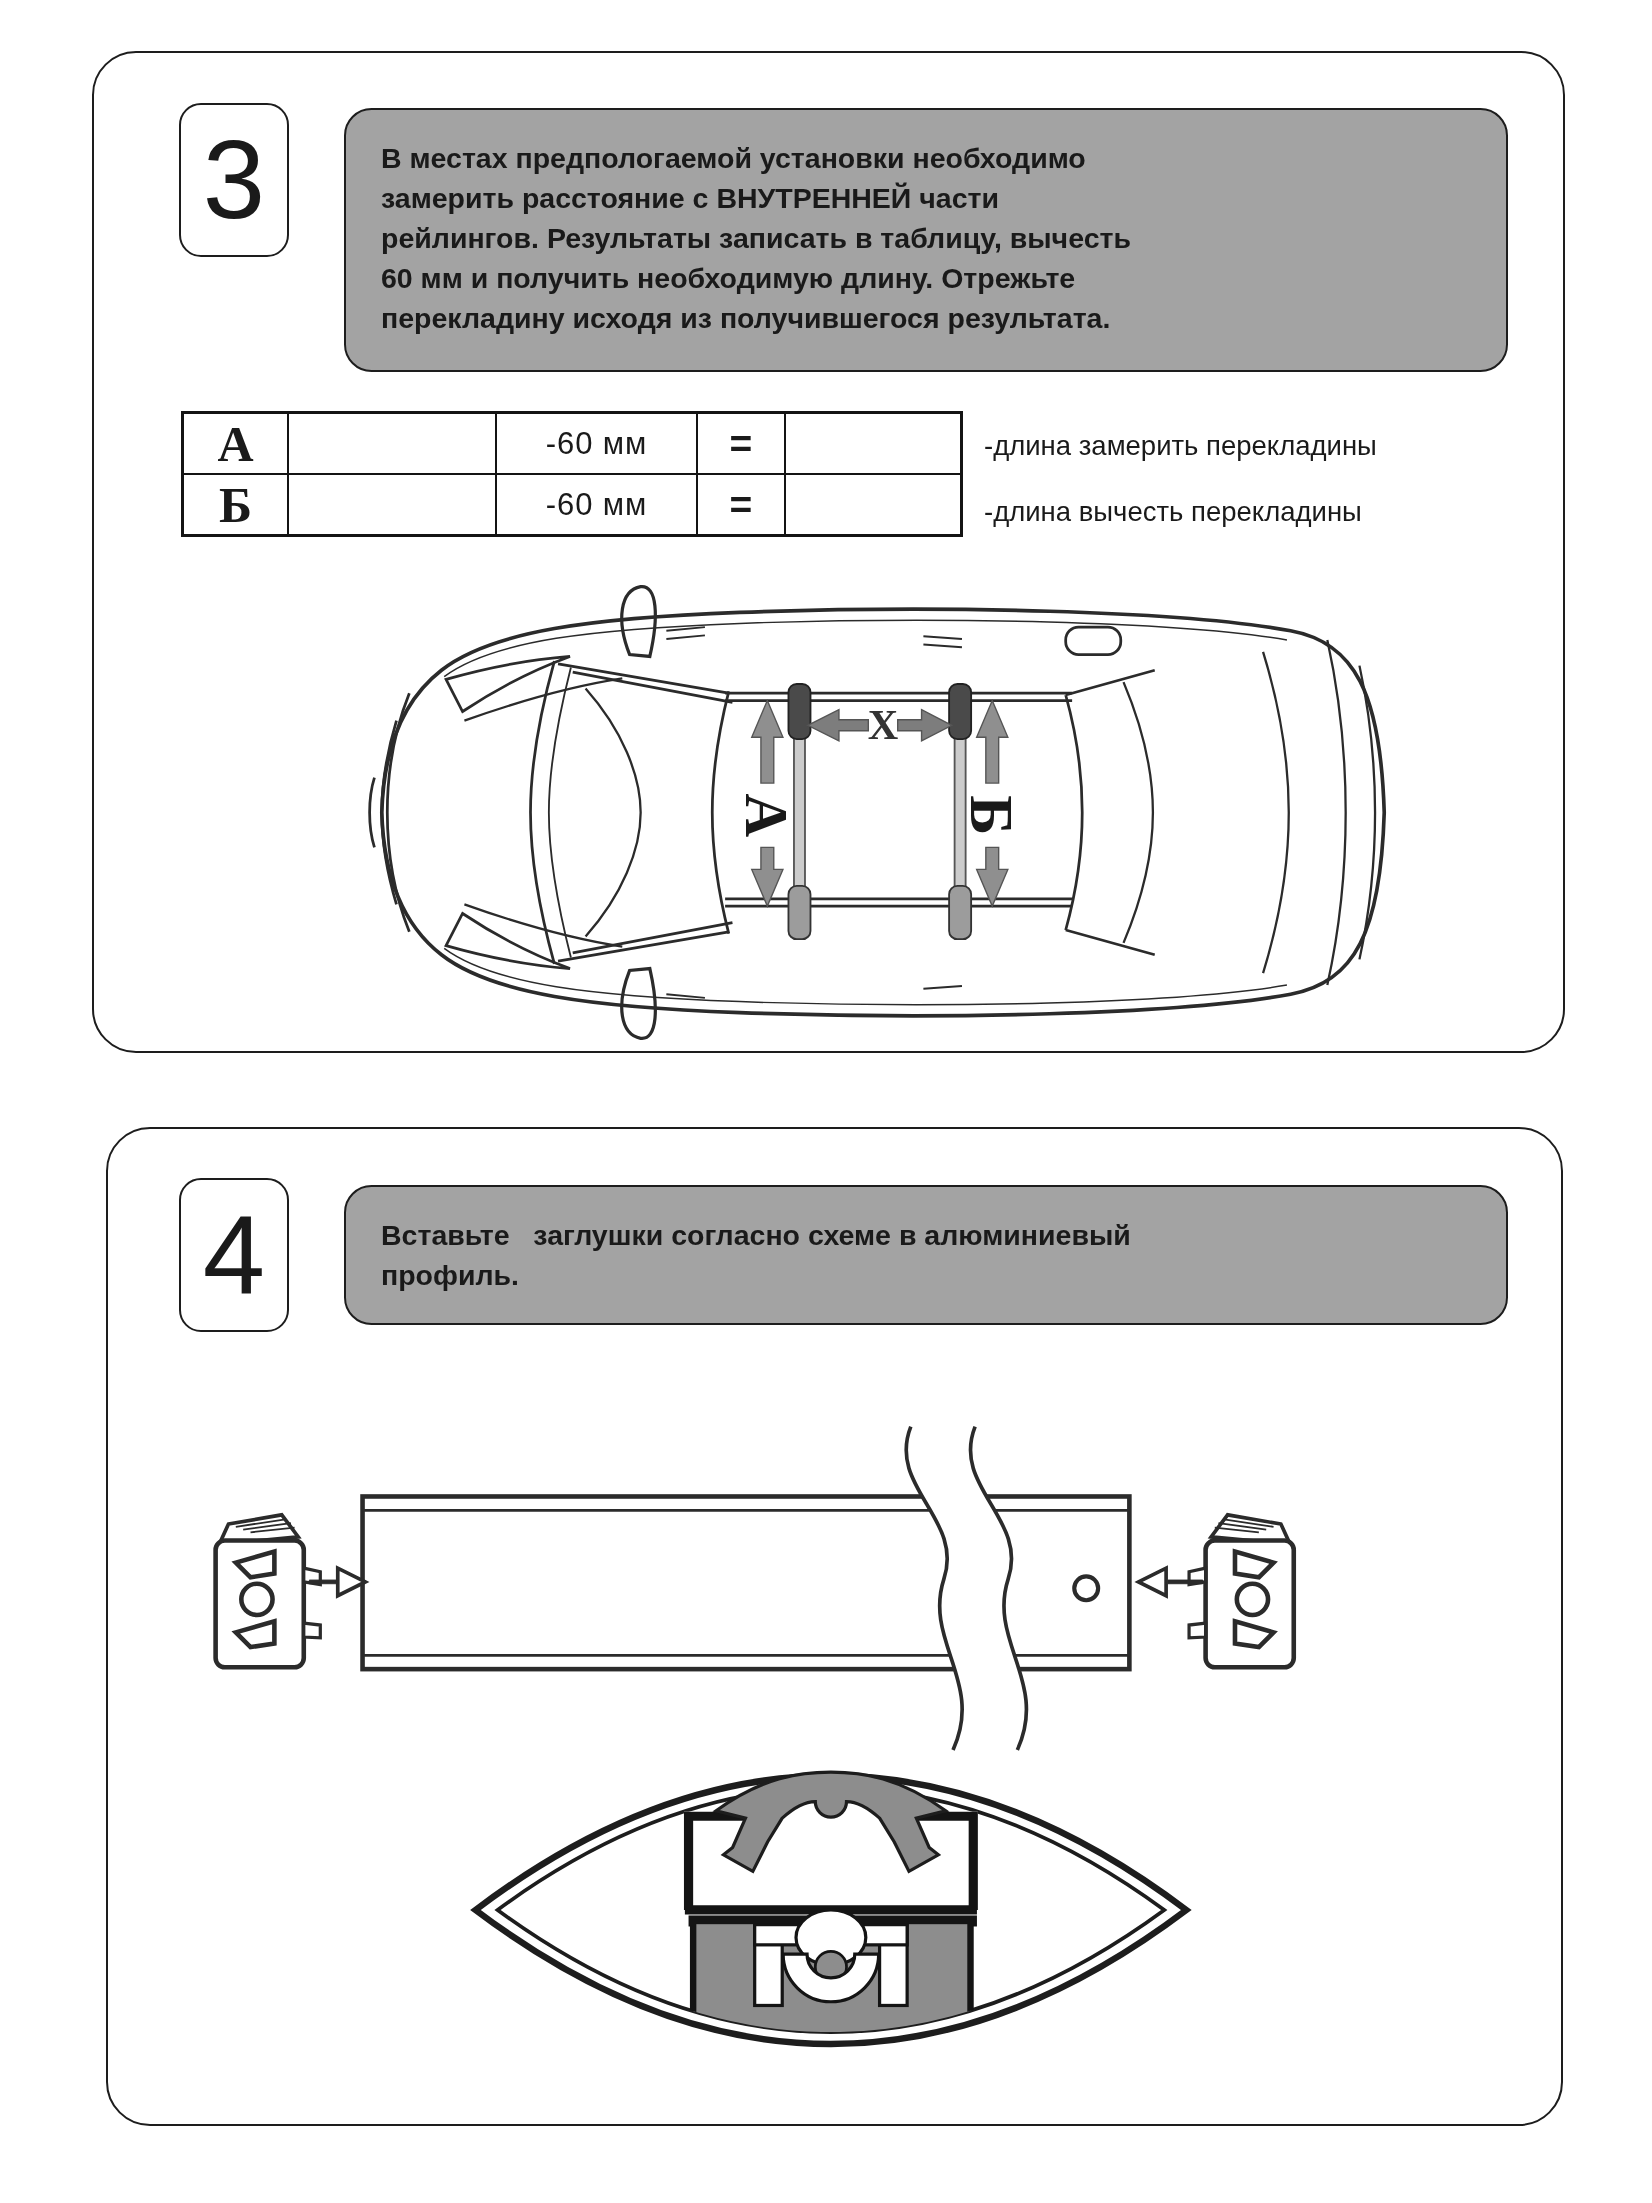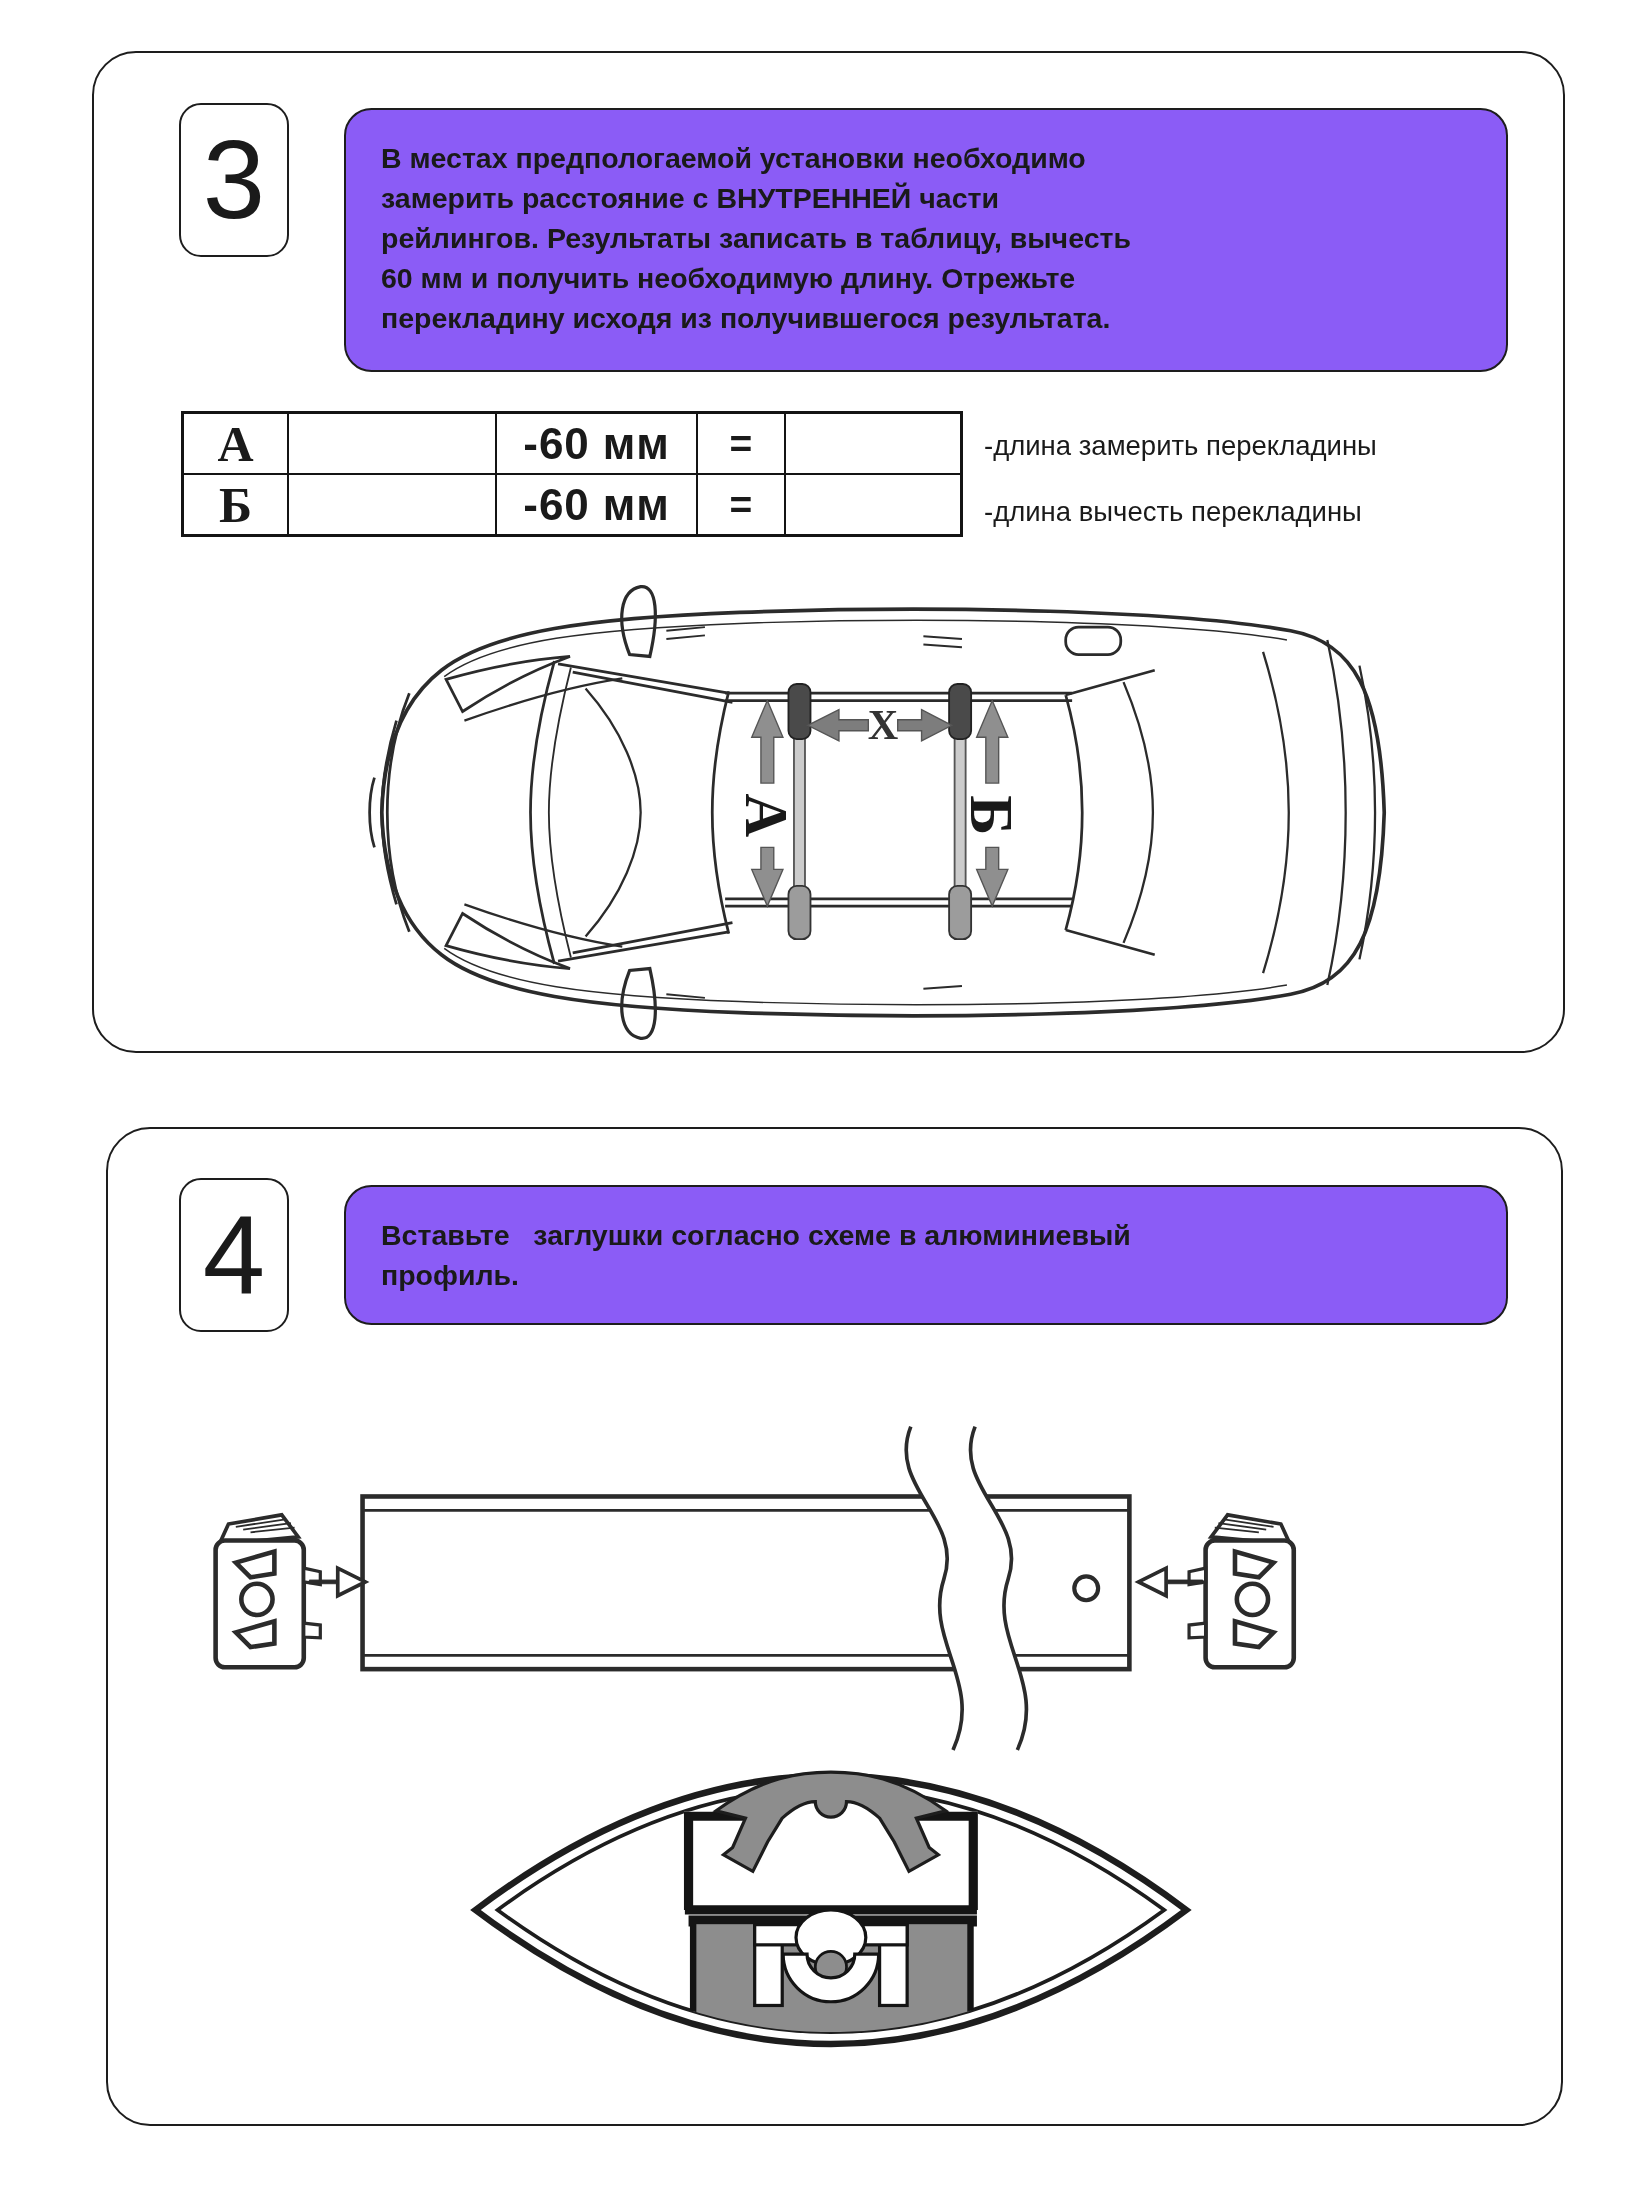--- a/index.html
+++ b/index.html
@@ -7,38 +7,38 @@
     width:1653px;height:2204px;position:relative;background:#ffffff;
     font-family:"Liberation Sans",sans-serif;color:#1a1a1a;overflow:hidden;
   }
   .panel{position:absolute;border:2.8px solid #1d1d1d;border-radius:44px;background:#fff;}
   .numbox{
     position:absolute;border:2.8px solid #1d1d1d;border-radius:22px;background:#fff;
     display:flex;align-items:center;justify-content:center;
     font-size:112px;font-weight:400;line-height:1;
   }
   .textbox{
-    position:absolute;border:2.8px solid #1d1d1d;border-radius:27.5px;background:#8b5cf6;
+    position:absolute;border:2.8px solid #1d1d1d;border-radius:27.5px;background:#a3a3a3;
     padding:27.5px 35px;box-sizing:border-box;
   }
   .textbox .txt{
     font-weight:bold;font-size:28.5px;line-height:40px;max-width:764px;
     white-space:pre-wrap;
   }
   table.meas{
     position:absolute;left:181px;top:411px;border-collapse:collapse;table-layout:fixed;
     background:#fff;
   }
   table.meas td{
     border:2.8px solid #141414;height:59px;text-align:center;vertical-align:middle;
     padding:0;overflow:hidden;
   }
   table.meas{border:3.7px solid #141414;}
   td.c-letter{font-family:"Liberation Serif",serif;font-weight:bold;font-size:50px;}
-  td.c-minus{font-weight:bold;font-size:44px;letter-spacing:0.9px;}
+  td.c-minus{font-weight:normal;font-size:31px;letter-spacing:0.9px;}
   td.c-eq{font-weight:bold;font-size:39px;}
   .rowcap{position:absolute;font-size:27.5px;white-space:nowrap;}
   svg{position:absolute;overflow:visible;}
   .ln{fill:none;stroke:#2b2b2b;}
 </style>
 </head>
 <body>
 
 <div class="panel" style="left:92px;top:51px;width:1469px;height:998px;"></div>
 

